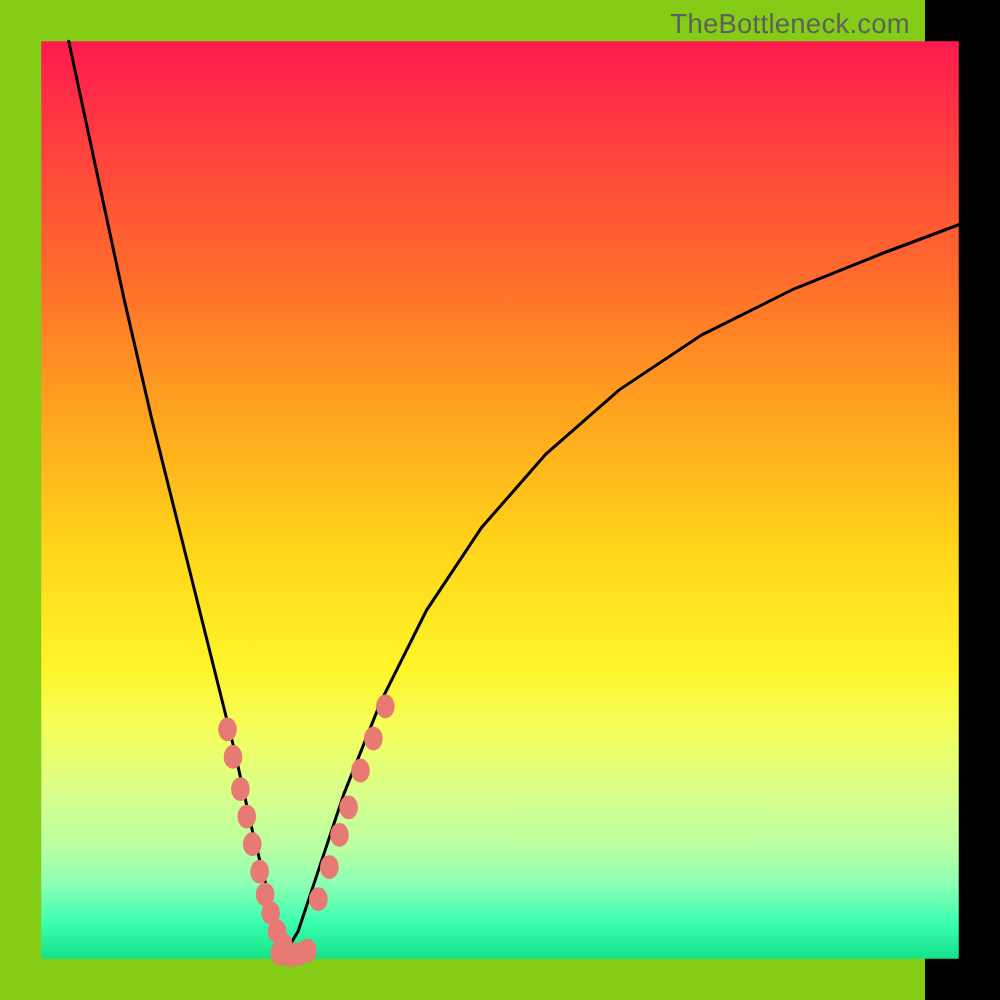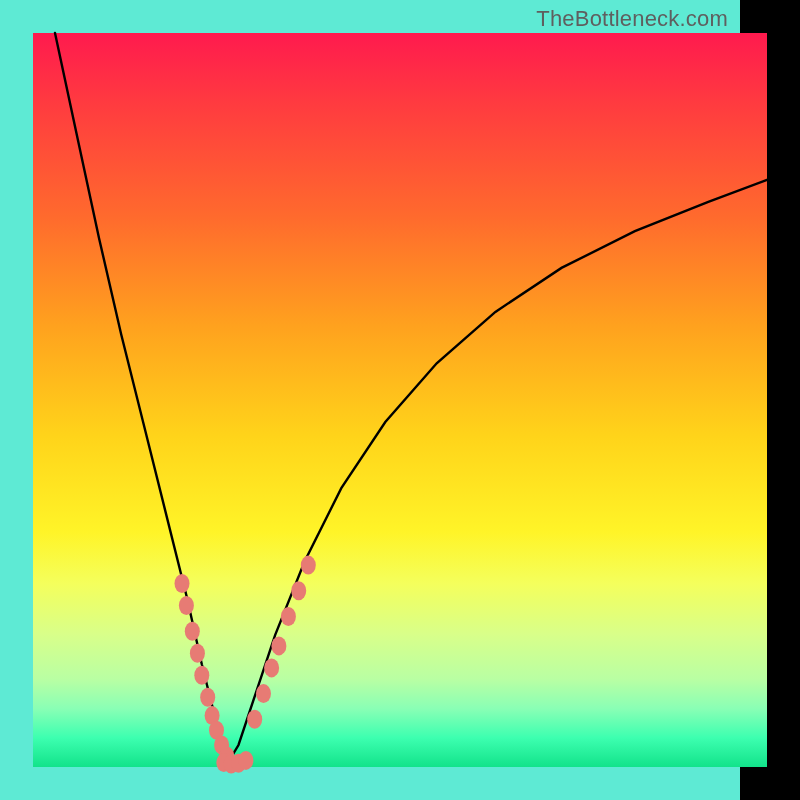--- a/index.html
+++ b/index.html
@@ -10,21 +10,21 @@
     overflow: hidden;
     background: #000;
     font-family: Arial, Helvetica, sans-serif;
   }
   .frame {
     position: absolute;
     left: 0;
     top: 0;
     width: 740px;
     height: 800px;
-    background: #5eead4;
+    background: #84cc16;
   }
   .plot {
     position: absolute;
     left: 33px;
     top: 33px;
     width: 734px;
     height: 734px;
     
     background: linear-gradient(
       to bottom,

